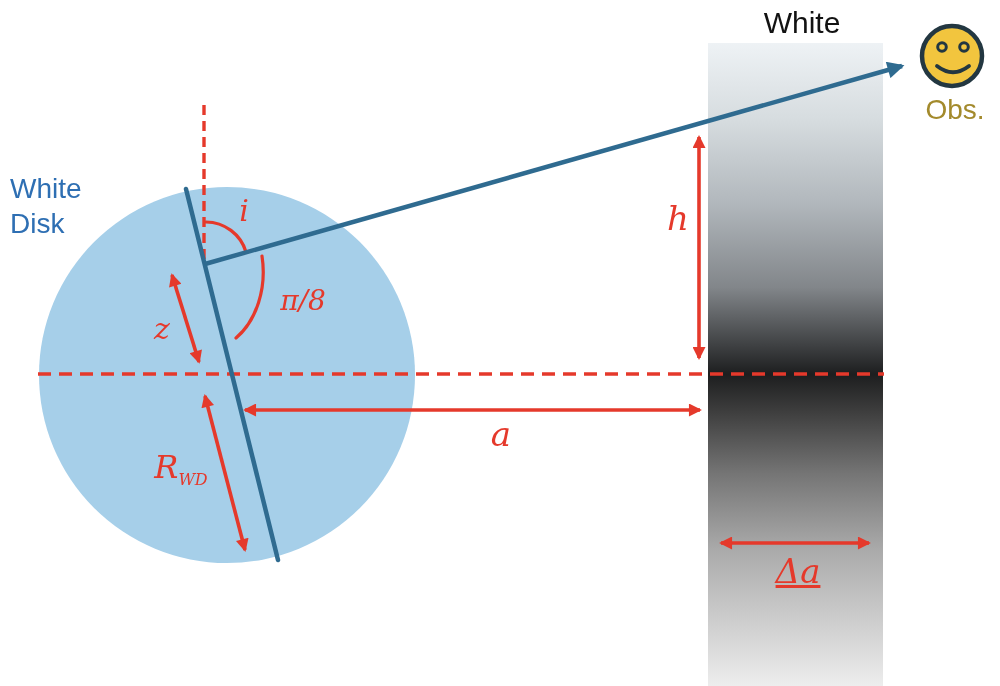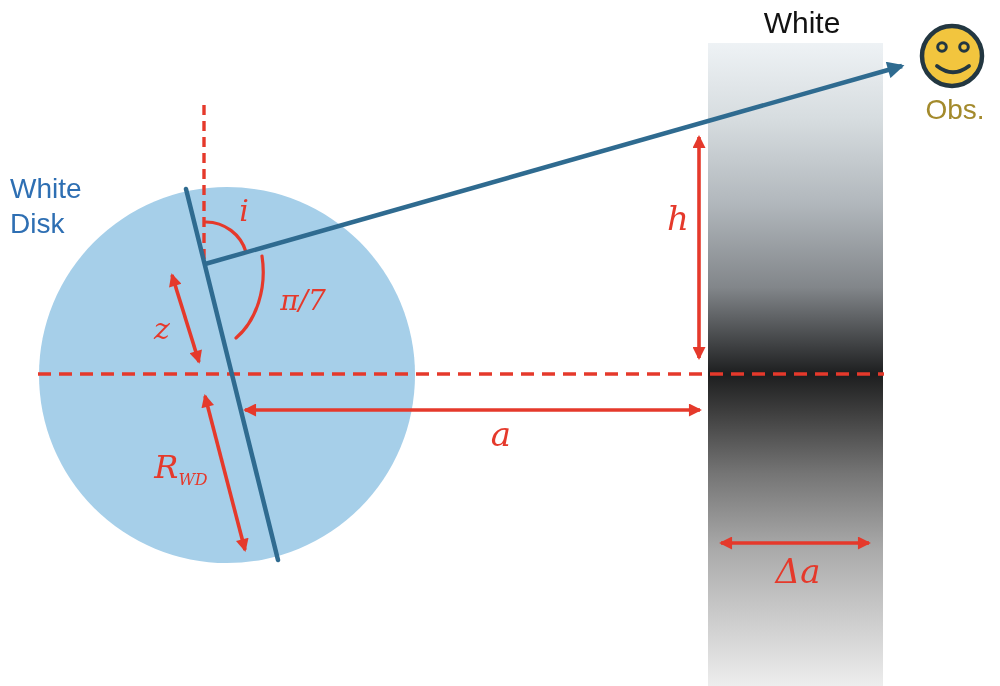--- a/index.html
+++ b/index.html
@@ -98,27 +98,27 @@
     <div>White</div>
     <div>Disk</div>
   </div>
 
   <div class="lbl disk-name" style="left:802px; top:23px;">White</div>
 
   <div class="lbl obs-name" style="left:955px; top:110px;">Obs.</div>
 
   <div class="lbl math sym-i" style="left:244px; top:210px;">i</div>
 
-  <div class="lbl math sym-pi2" style="left:303px; top:300px;">π/7</div>
+  <div class="lbl math sym-pi2" style="left:303px; top:300px;">π/8</div>
 
   <div class="lbl math sym-z" style="left:162px; top:328px;">z</div>
 
   <div class="lbl math sym-rwd" style="left:181px; top:468px;">
     <span>R</span><span class="sub">WD</span>
   </div>
 
   <div class="lbl math sym-a" style="left:501px; top:434px;">a</div>
 
   <div class="lbl math sym-h" style="left:678px; top:218px;">h</div>
 
-  <div class="lbl math sym-da" style="left:798px; top:571px;">Δa</div>
+  <div class="lbl math sym-da" style="left:798px; top:571px;text-decoration:underline;">Δa</div>
 
 </div>
 
 </body></html>

